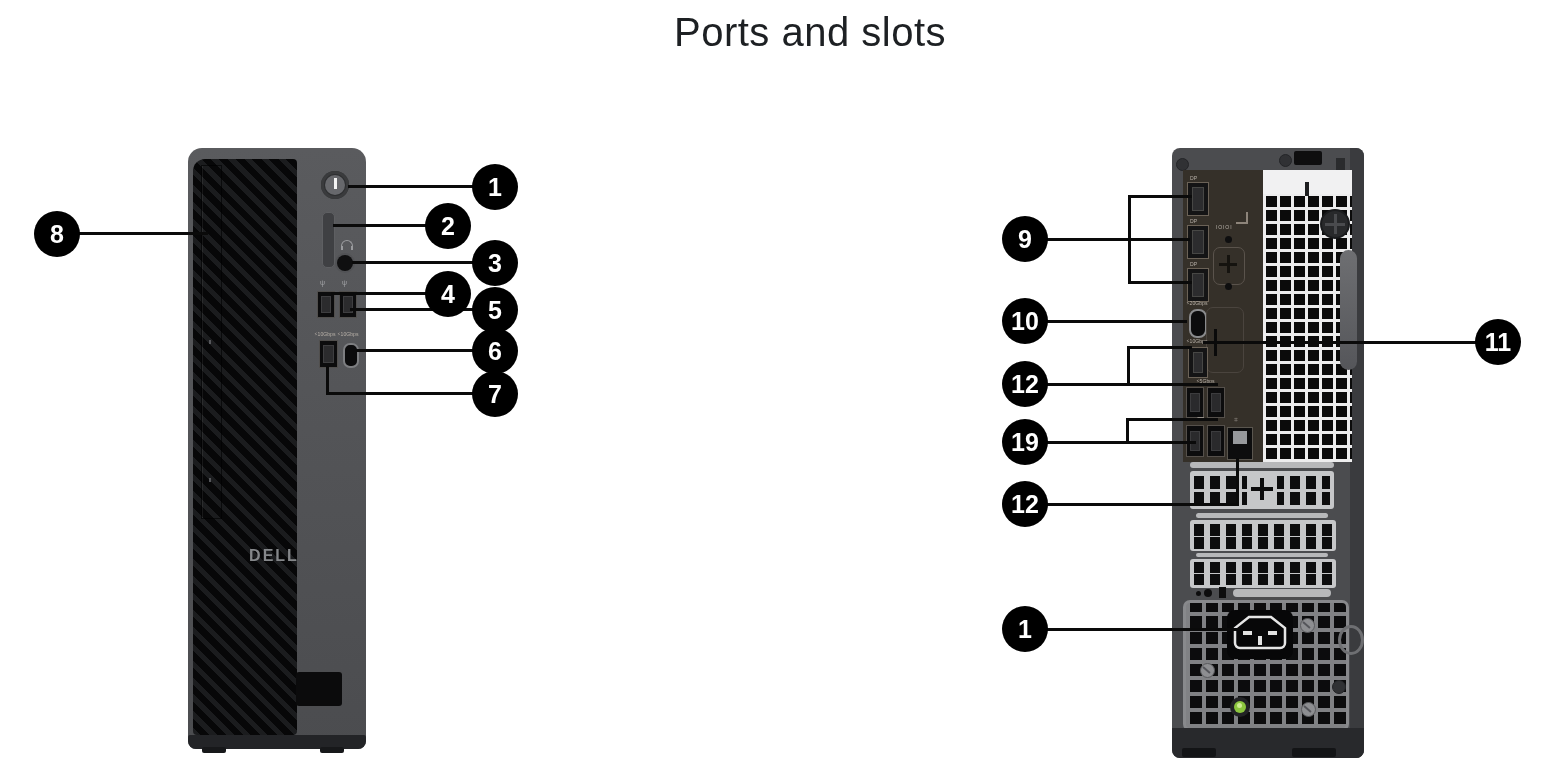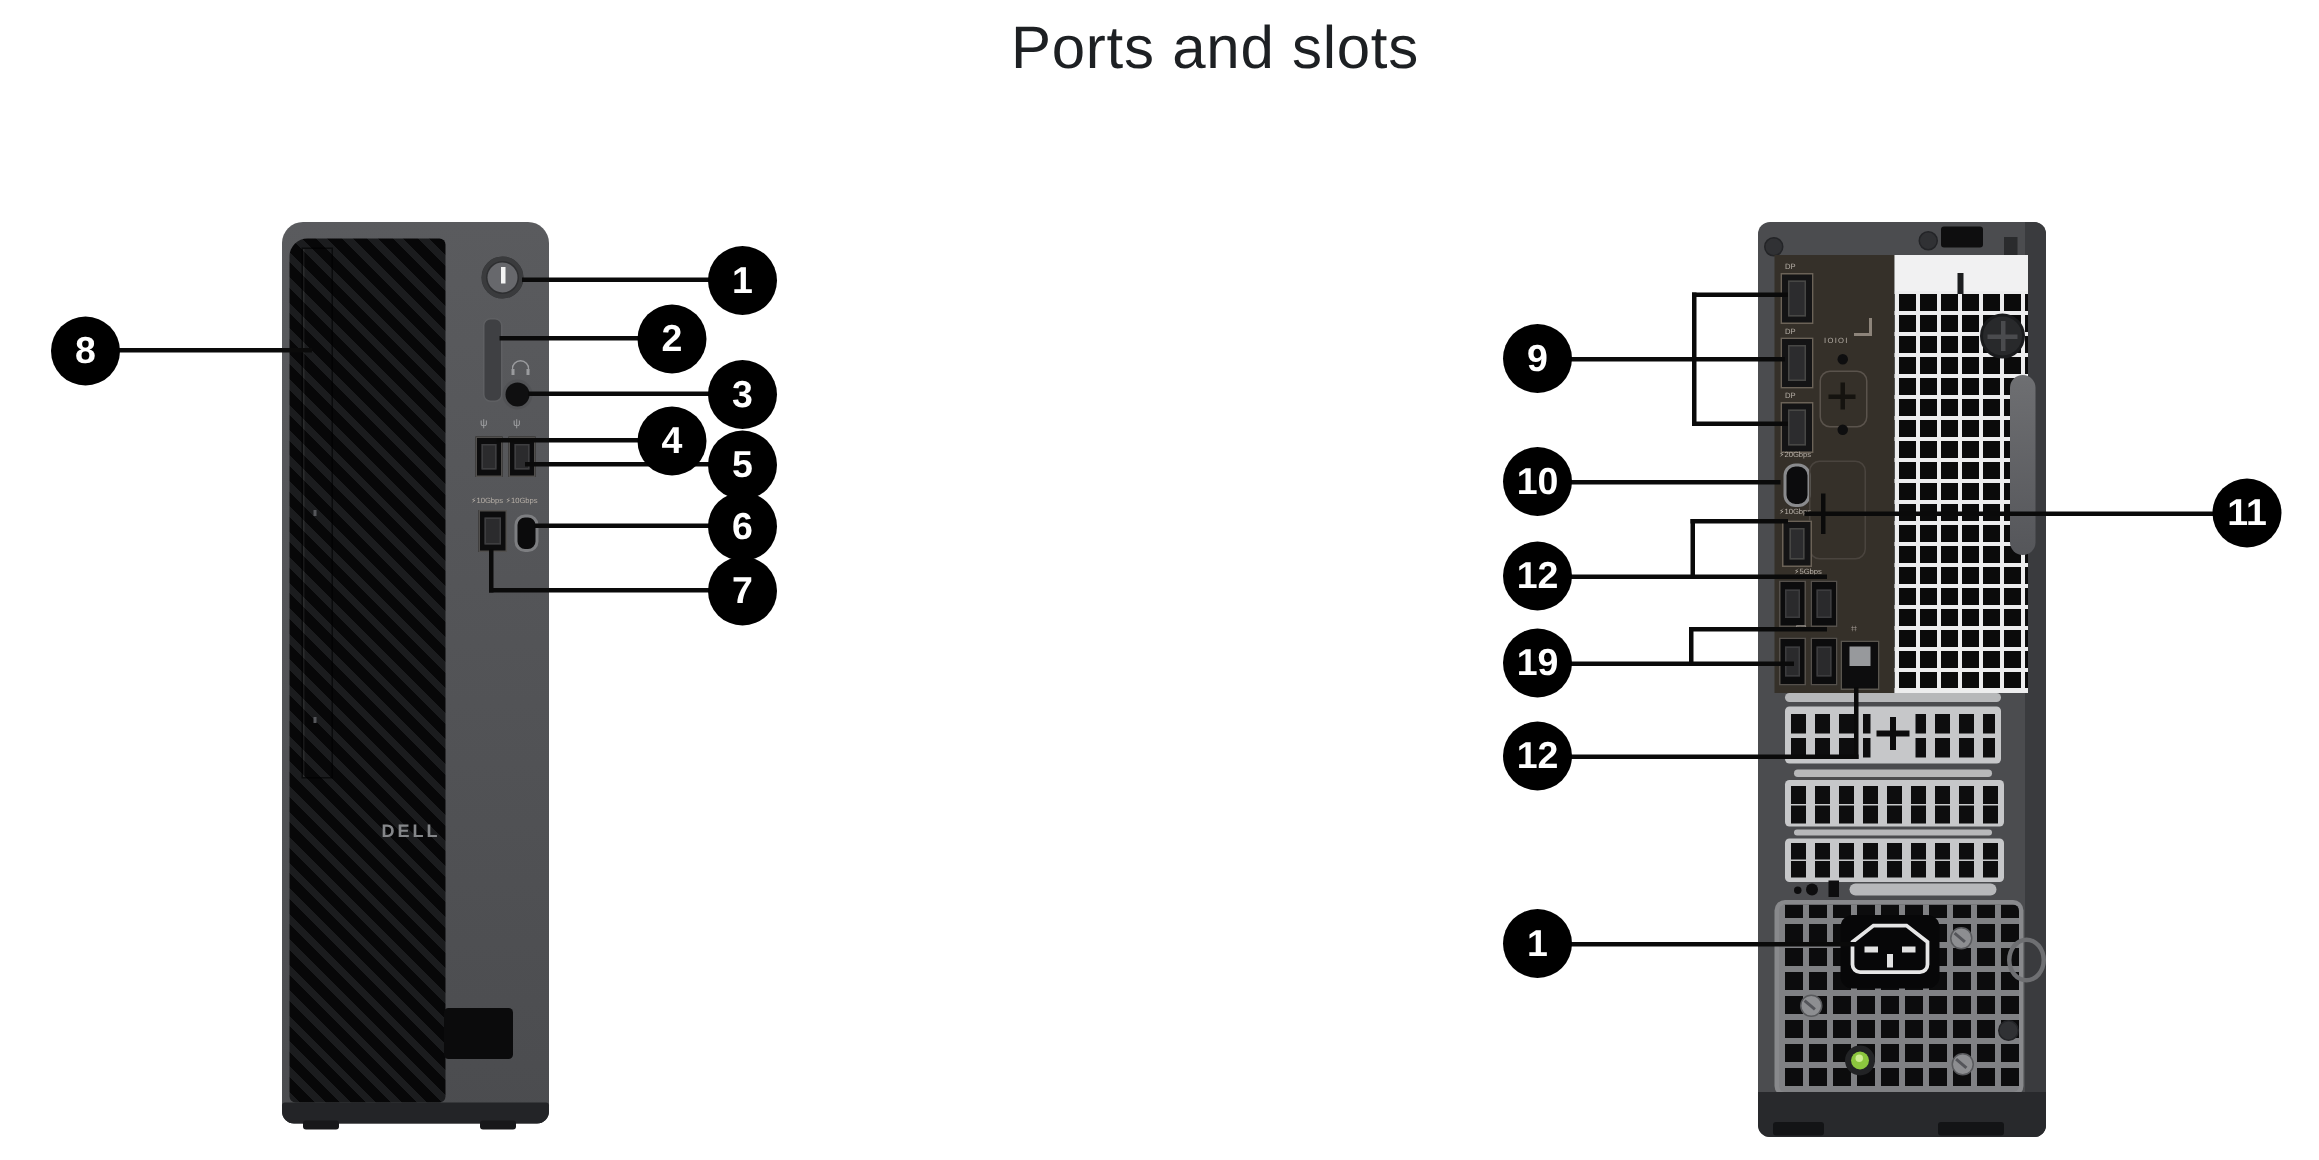--- a/index.html
+++ b/index.html
@@ -37,21 +37,21 @@
   .hsico:before{left:-1px}.hsico:after{right:-1px}
   .jack{position:absolute;left:149px;top:107px;width:16px;height:16px;border-radius:50%;
         background:#0f0f10;box-shadow:0 0 0 2px #515255;}
   .usbA{position:absolute;background:#0c0c0d;border:1px solid #514f4d;}
   .usbA:after{content:"";position:absolute;left:3px;right:3px;top:4px;bottom:4px;background:#2b2b2d;border:1px solid #3e3e40;}
   .usbC{position:absolute;background:#0b0b0c;border:2px solid #7d7e81;border-radius:7px;}
   .tico{position:absolute;font-size:7px;color:#a3a4a7;line-height:7px;}
   .tl{position:absolute;font-size:6px;line-height:6px;color:#b6afa7;white-space:nowrap;
       transform-origin:left top;transform:scale(.85);}
   .dell{position:absolute;left:56px;top:399px;width:60px;text-align:center;
-        font-size:12px;font-weight:700;color:#85878a;letter-spacing:2px;}
+        font-size:16px;font-weight:700;color:#85878a;letter-spacing:2px;}
   .fpatch{position:absolute;left:108px;top:524px;width:46px;height:34px;background:#0b0b0c;border-radius:3px;}
 
   
   .rear{position:absolute;left:1172px;top:148px;width:192px;height:610px;}
   .r-body{position:absolute;inset:0;background:#4b4c4f;border-radius:8px;}
   .r-edge{position:absolute;left:178px;top:0;width:14px;height:610px;background:#3a3b3e;border-radius:0 8px 8px 0;}
   .screw{position:absolute;border-radius:50%;background:#303134;border:1px solid #232427;}
   .io{position:absolute;left:11px;top:22px;width:80px;height:292px;background:#353029;}
   .vent{position:absolute;left:91px;top:22px;width:89px;height:292px;background:#f1f1f2;}
   .vent .holes{position:absolute;left:0;top:24px;width:89px;height:268px;background:#0b0b0b;

